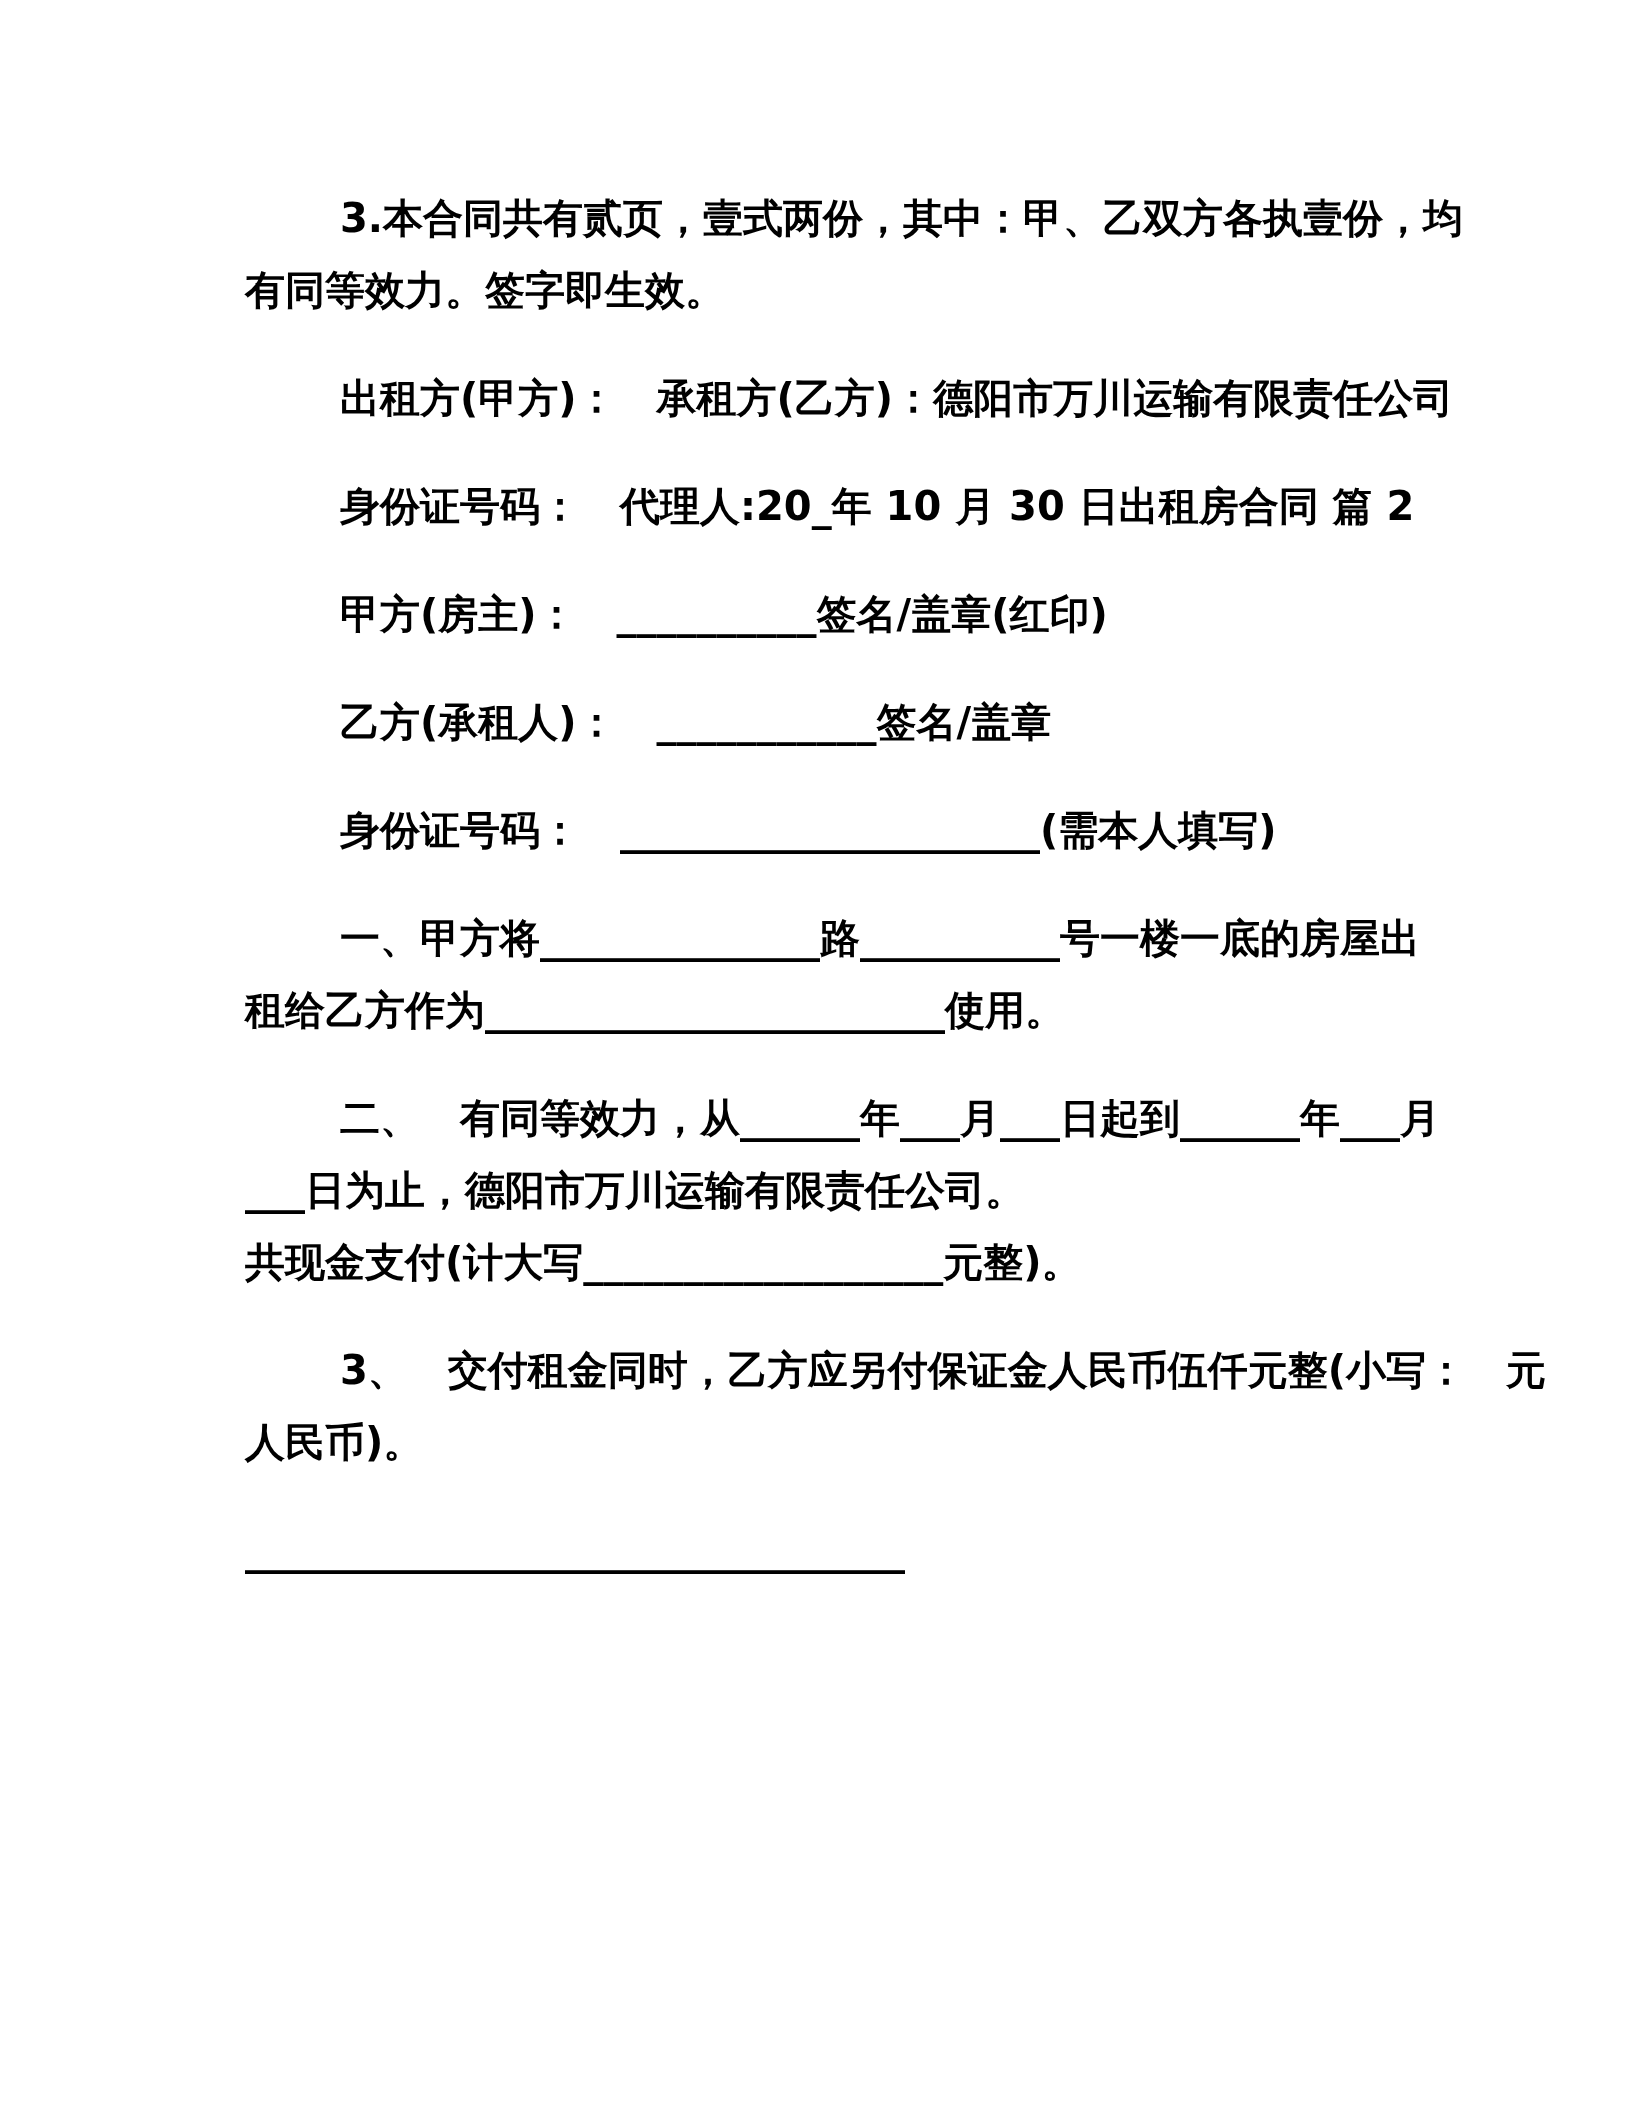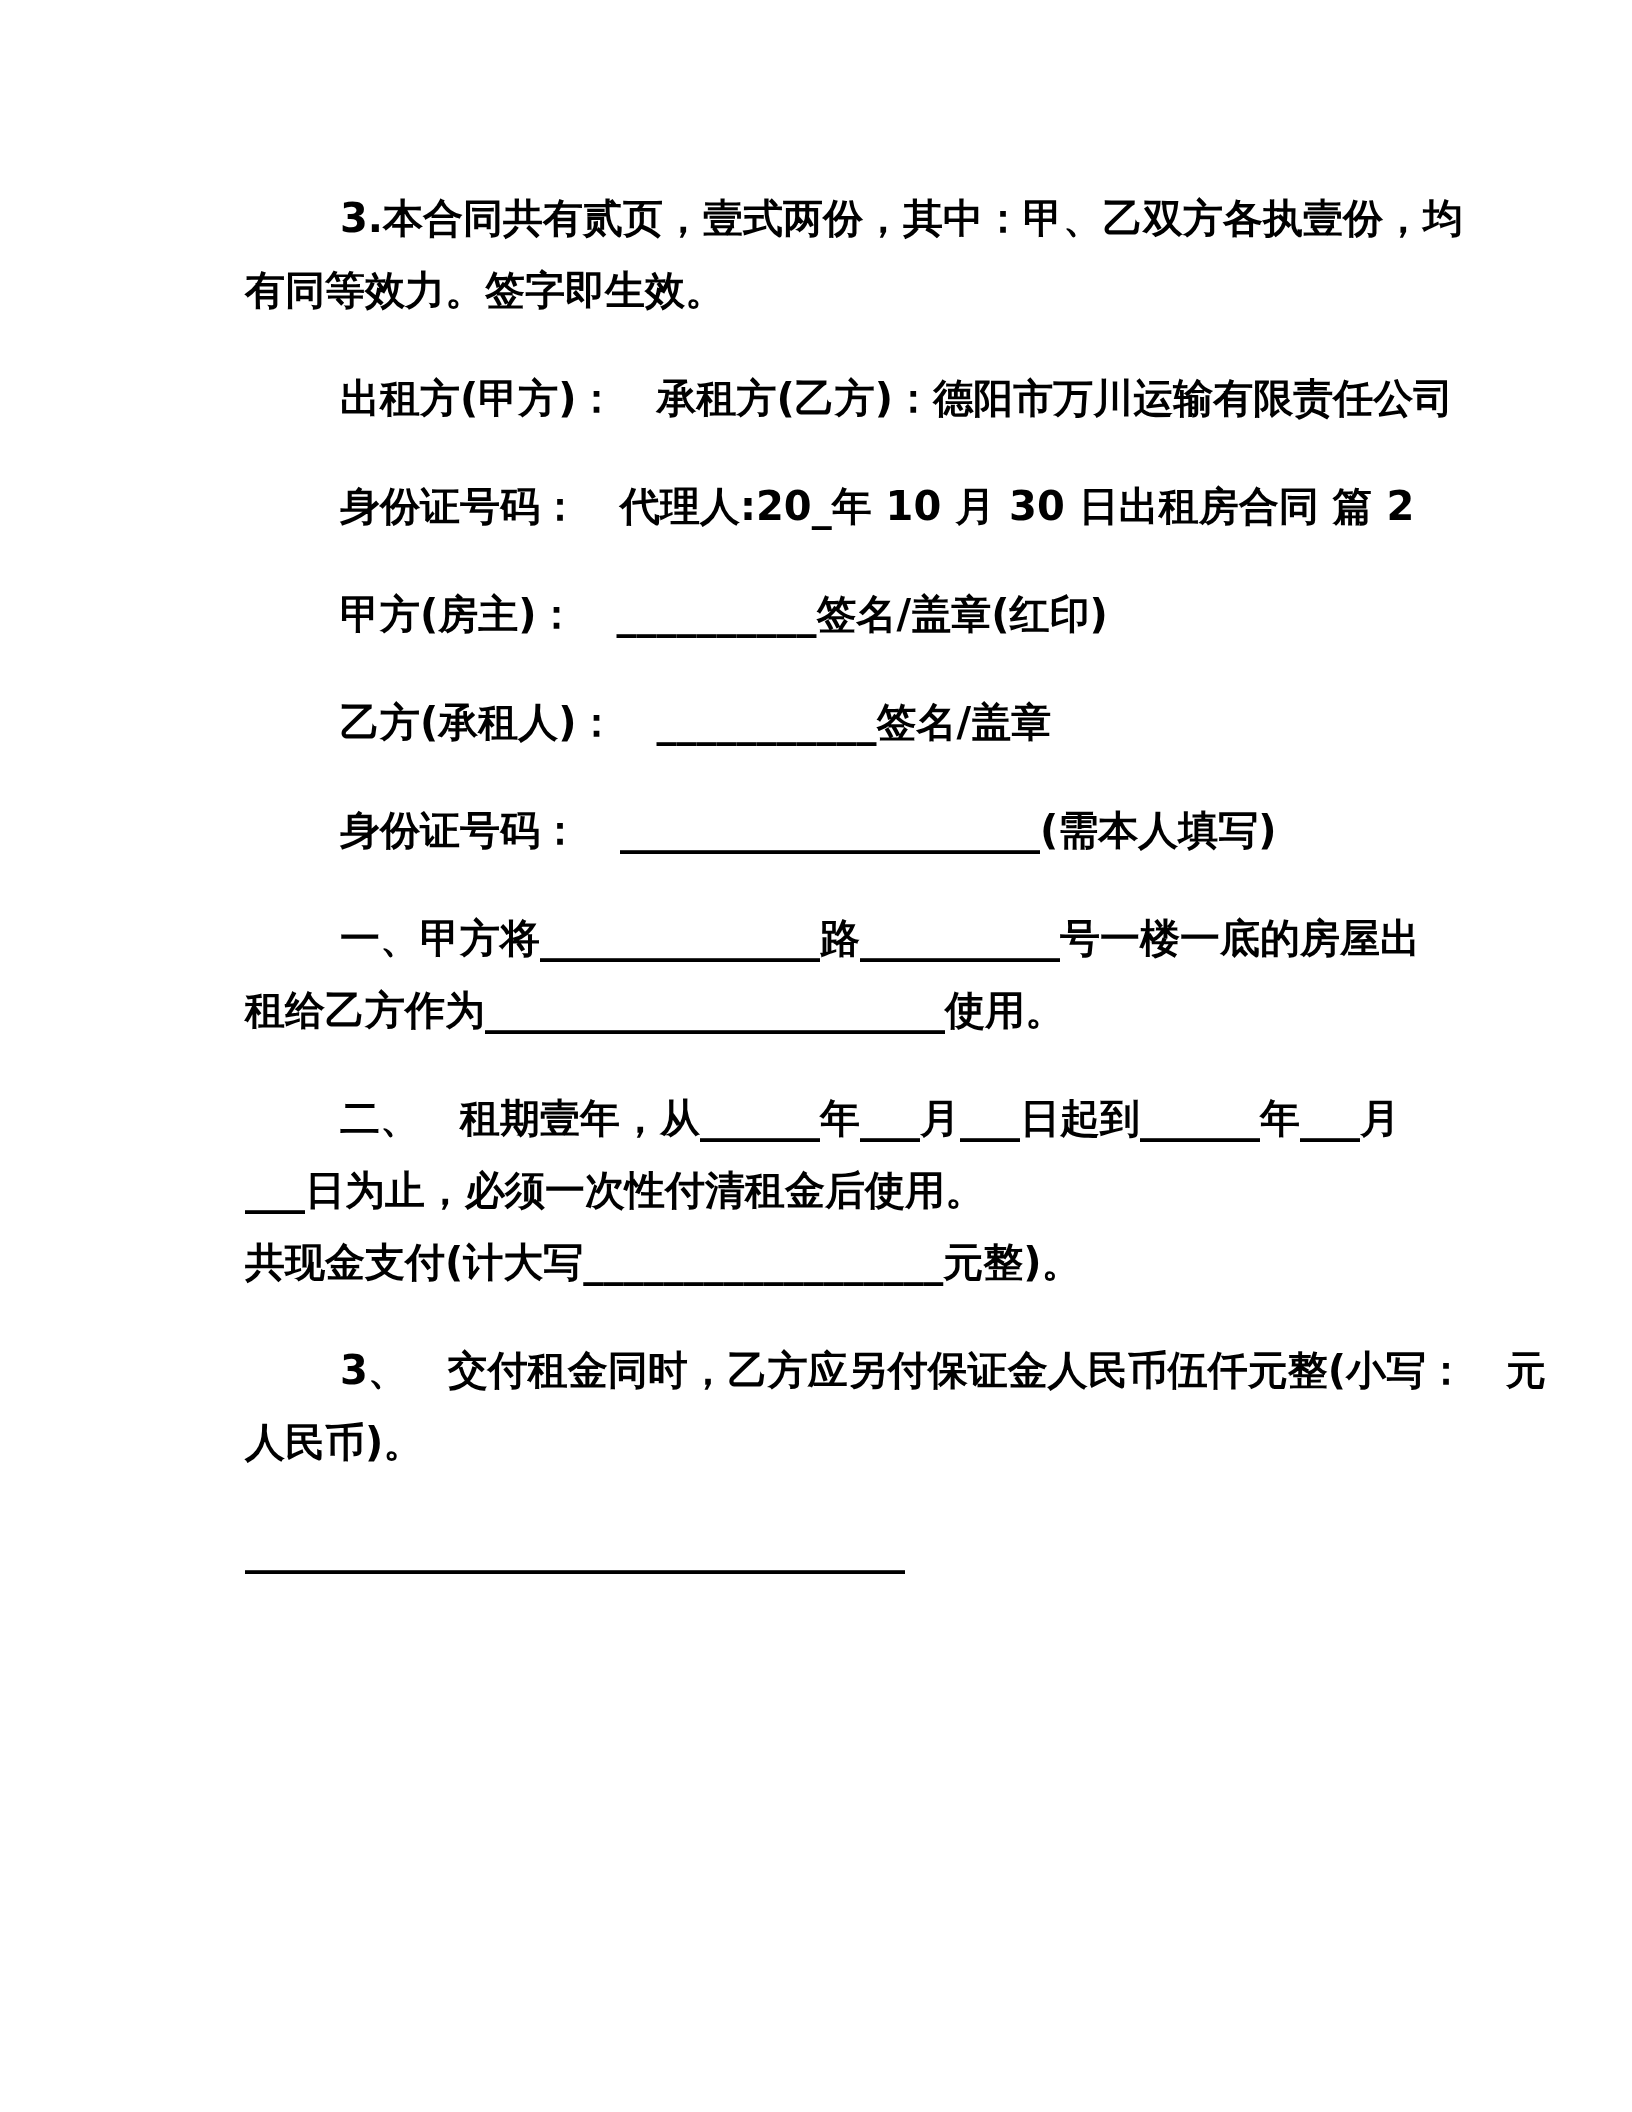--- a/index.html
+++ b/index.html
@@ -41,20 +41,20 @@
   <div class="content">
     <div class="line indent">3.本合同共有贰页，壹式两份，其中：甲、乙双方各执壹份，均</div>
     <div class="line">有同等效力。签字即生效。</div>
     <div class="line indent gap">出租方(甲方)：　承租方(乙方)：德阳市万川运输有限责任公司</div>
     <div class="line indent gap">身份证号码：　代理人:20_年 10 月 30 日出租房合同 篇 2</div>
     <div class="line indent gap">甲方(房主)：　__________签名/盖章(红印)</div>
     <div class="line indent gap">乙方(承租人)：　___________签名/盖章</div>
     <div class="line indent gap">身份证号码：　_____________________(需本人填写)</div>
     <div class="line indent gap">一、甲方将______________路__________号一楼一底的房屋出</div>
     <div class="line">租给乙方作为_______________________使用。</div>
-    <div class="line indent gap">二、　租期壹年，从______年___月___日起到______年___月</div>
-    <div class="line">___日为止，必须一次性付清租金后使用。</div>
+    <div class="line indent gap">二、　有同等效力，从______年___月___日起到______年___月</div>
+    <div class="line">___日为止，德阳市万川运输有限责任公司。</div>
     <div class="line">共现金支付(计大写__________________元整)。</div>
     <div class="line indent gap">3、　交付租金同时，乙方应另付保证金人民币伍仟元整(小写：　元</div>
     <div class="line">人民币)。</div>
     <div class="line gap">_________________________________</div>
   </div>
 </div>
 
 </body></html>

